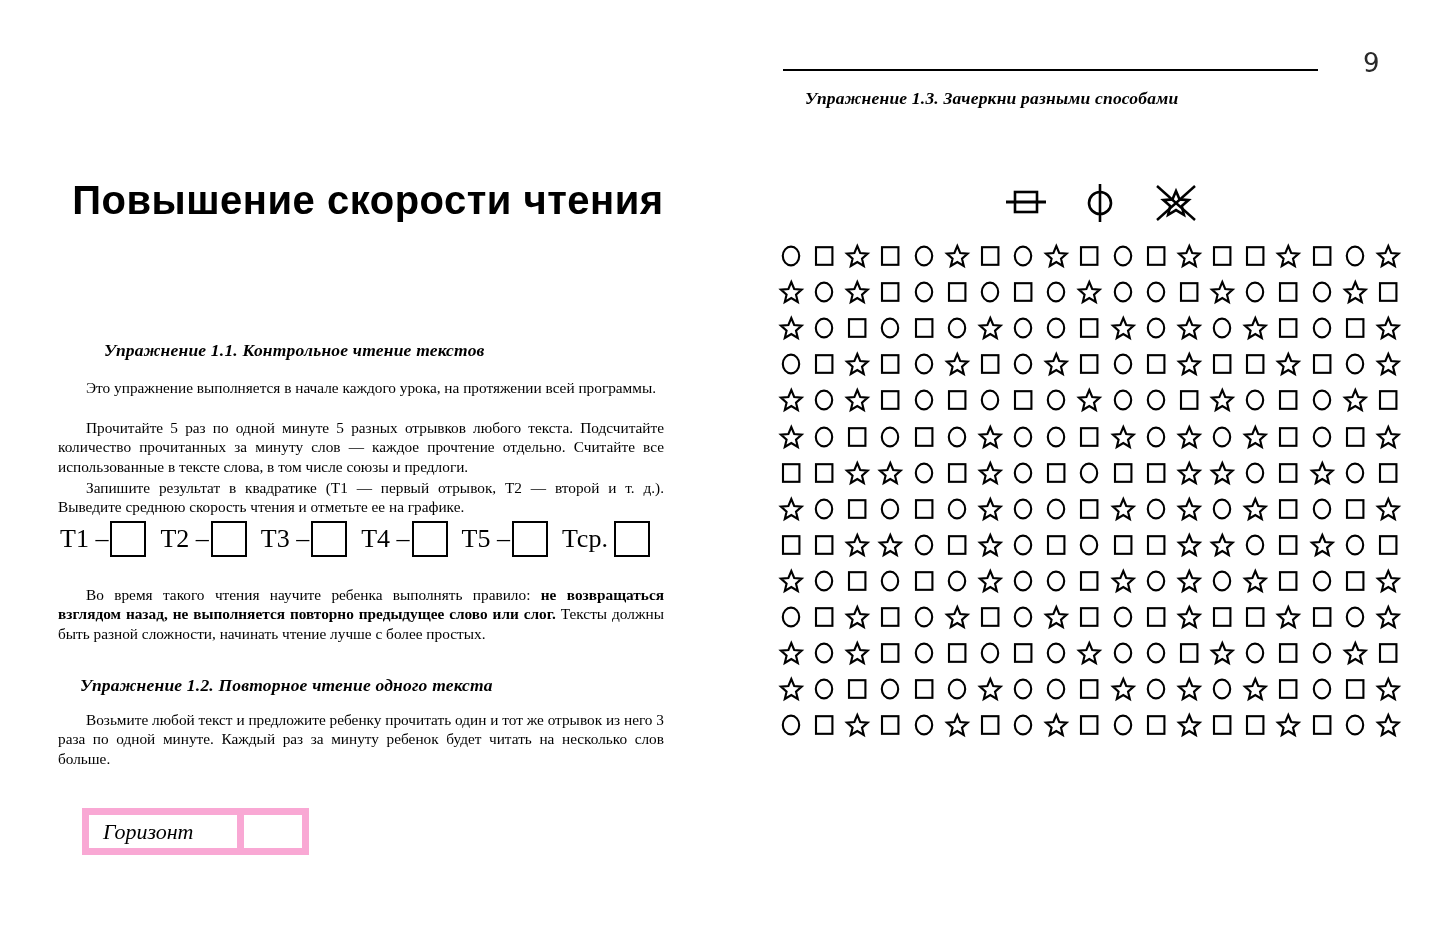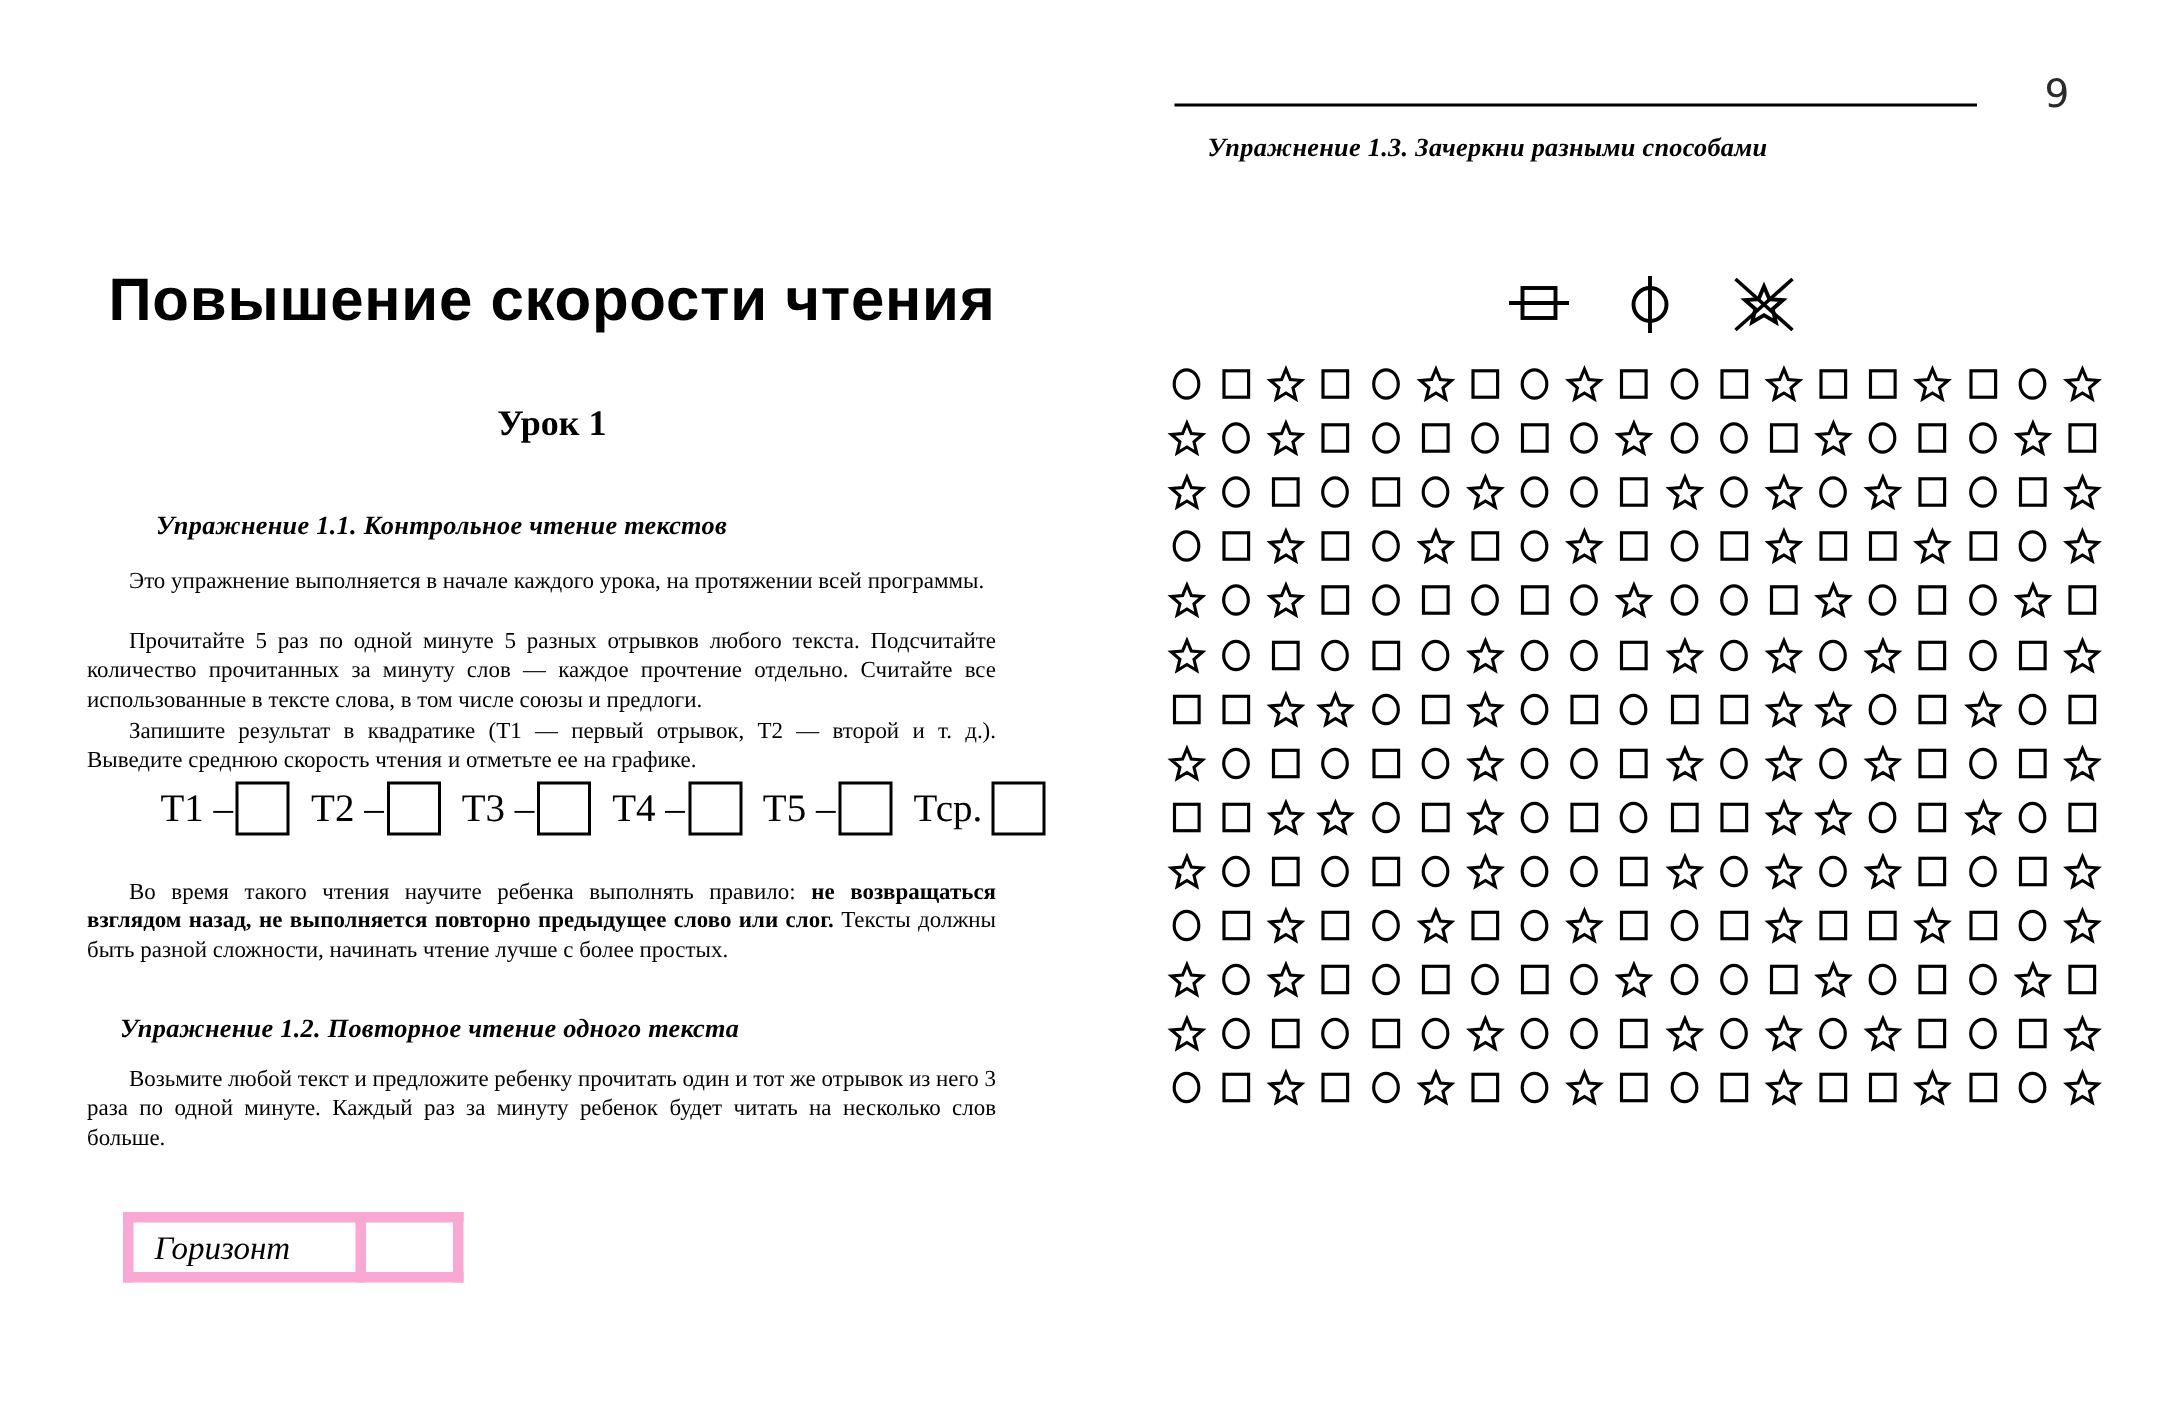--- a/index.html
+++ b/index.html
@@ -77,21 +77,20 @@
 
   
   .tboxes {
     position: absolute;
     top: 521px;
     left: 2px;
     display: flex;
     align-items: flex-start;
     font-size: 26px;
     gap: 0px;
-    margin-left: 47px;
   }
   .tbox-group {
     display: flex;
     align-items: center;
   }
   .tbox-label {
     white-space: nowrap;
     padding-right: 2px;
   }
   .tbox {
@@ -195,21 +194,20 @@
 </style>
 </head>
 <body>
 
 <div class="page">
 
   <div class="left-page">
 
     <div class="book-title">Повышение скорости чтения</div>
 
-    <div class="lesson-title">Урок 1</div>
 
     <div class="ex-heading ex11-heading">Упражнение 1.1. Контрольное чтение текстов</div>
 
     <p class="para ex11-p1">Это упражнение выполняется в начале каждого урока, на протяжении всей программы.</p>
 
     <p class="para ex11-p2">Прочитайте 5 раз по одной минуте 5 разных отрывков любого текста. Подсчитайте количество прочитанных за минуту слов — каждое прочтение отдельно. Считайте все использованные в тексте слова, в том числе союзы и предлоги.</p>
 
     <p class="para ex11-p3">Запишите результат в квадратике (Т1 — первый отрывок, Т2 — второй и т. д.). Выведите среднюю скорость чтения и отметьте ее на графике.</p>
 
     <div class="tboxes">

